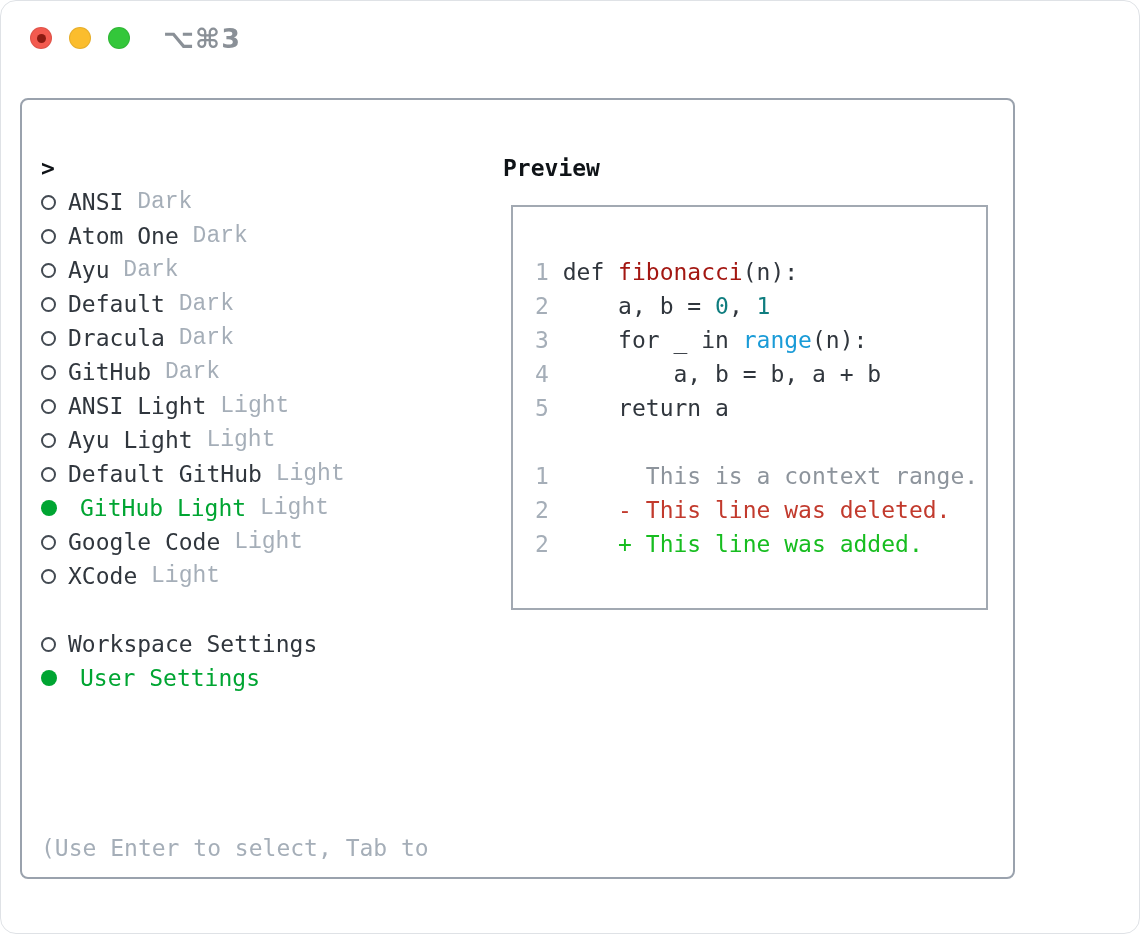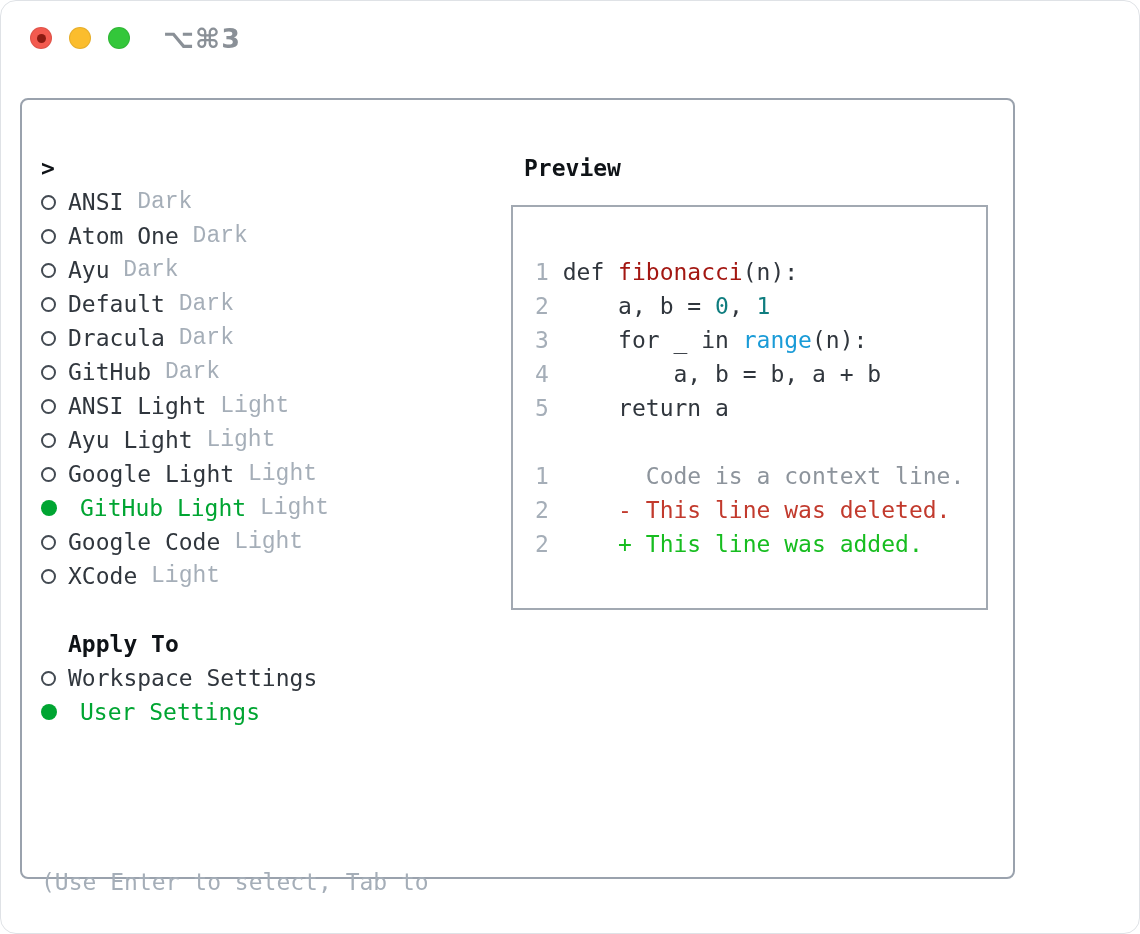--- a/index.html
+++ b/index.html
@@ -66,21 +66,21 @@
   .prompt{font-weight:bold;color:var(--heading);font-size:23px;}
   .bold-heading{font-weight:bold;color:var(--heading);}
   .item-name{color:var(--text);text-align:right;}
   .item-name.selected{color:var(--green);margin-left:12px;}
   .item-variant{color:var(--muted);font-family:Liberation Mono, monospace;}
   .hint{color:var(--muted);font-size:23px;line-height:34px;white-space:pre;}
   
   .right-col{position:absolute;left:481px;top:51px;width:500px;}
   .preview-heading{
     height:34px;display:flex;align-items:center;
-    font-size:23px;font-weight:bold;color:var(--heading);margin-left:21px;
+    font-size:23px;font-weight:bold;color:var(--heading);
   }
   .preview-box{
     margin-left:8px;margin-top:20px;width:477px;height:405px;
     border:2px solid #a2a9b2;background:#fff;
     padding:48px 0 0 22px;overflow:hidden;
   }
   .code-line{height:34px;font-size:23px;white-space:pre;display:flex;align-items:center;}
   .s-ln{color:var(--muted);}
   .s-code{color:var(--text);}
   .s-func{color:var(--func);}
@@ -113,32 +113,28 @@
 
       <div id="theme-list">
           <div class="row"><span class="marker"><span class="ring"></span></span><span class="item-name">ANSI</span><span class="item-variant"> Dark</span></div>
           <div class="row"><span class="marker"><span class="ring"></span></span><span class="item-name">Atom One</span><span class="item-variant"> Dark</span></div>
           <div class="row"><span class="marker"><span class="ring"></span></span><span class="item-name">Ayu</span><span class="item-variant"> Dark</span></div>
           <div class="row"><span class="marker"><span class="ring"></span></span><span class="item-name">Default</span><span class="item-variant"> Dark</span></div>
           <div class="row"><span class="marker"><span class="ring"></span></span><span class="item-name">Dracula</span><span class="item-variant"> Dark</span></div>
           <div class="row"><span class="marker"><span class="ring"></span></span><span class="item-name">GitHub</span><span class="item-variant"> Dark</span></div>
           <div class="row"><span class="marker"><span class="ring"></span></span><span class="item-name">ANSI Light</span><span class="item-variant"> Light</span></div>
           <div class="row"><span class="marker"><span class="ring"></span></span><span class="item-name">Ayu Light</span><span class="item-variant"> Light</span></div>
-          <div class="row"><span class="marker"><span class="ring"></span></span><span class="item-name">Google Light</span><span class="item-variant"> Light</span></div>
+          <div class="row"><span class="marker"><span class="ring"></span></span><span class="item-name">Default GitHub</span><span class="item-variant"> Light</span></div>
           <div class="row"><span class="marker"><span class="dotfill"></span></span><span class="item-name selected">GitHub Light</span><span class="item-variant"> Light</span></div>
           <div class="row"><span class="marker"><span class="ring"></span></span><span class="item-name">Google Code</span><span class="item-variant"> Light</span></div>
           <div class="row"><span class="marker"><span class="ring"></span></span><span class="item-name">XCode</span><span class="item-variant"> Light</span></div>
         </div>
 
       <div class="spacer"></div>
 
-      <div class="row">
-        <span class="marker"></span>
-        <span class="bold-heading">Apply To</span>
-      </div>
 
       <div id="apply-list">
           <div class="row"><span class="marker"><span class="ring"></span></span><span class="item-name">Workspace Settings</span></div>
           <div class="row"><span class="marker"><span class="dotfill"></span></span><span class="item-name selected">User Settings</span></div>
         </div>
 
       <div class="spacer"></div>
       <div class="spacer"></div>
 
       <div class="hint">
@@ -149,20 +145,20 @@
 
     <div class="right-col">
       <div class="preview-heading">Preview</div>
       <div class="preview-box" id="code-box">
           <div class="code-line"><span class="s-ln">1 </span><span class="s-code">def </span><span class="s-func">fibonacci</span><span class="s-code">(n):</span></div>
           <div class="code-line"><span class="s-ln">2 </span><span class="s-code">    a, b = </span><span class="s-num">0</span><span class="s-code">, </span><span class="s-num">1</span></div>
           <div class="code-line"><span class="s-ln">3 </span><span class="s-code">    for _ in </span><span class="s-builtin">range</span><span class="s-code">(n):</span></div>
           <div class="code-line"><span class="s-ln">4 </span><span class="s-code">        a, b = b, a + b</span></div>
           <div class="code-line"><span class="s-ln">5 </span><span class="s-code">    return a</span></div>
           <div class="code-line"></div>
-          <div class="code-line"><span class="s-ln">1 </span><span class="s-ctx">      Code is a context line.</span></div>
+          <div class="code-line"><span class="s-ln">1 </span><span class="s-ctx">      This is a context range.</span></div>
           <div class="code-line"><span class="s-ln">2 </span><span class="s-code">    </span><span class="s-del">- This line was deleted.</span></div>
           <div class="code-line"><span class="s-ln">2 </span><span class="s-code">    </span><span class="s-add">+ This line was added.</span></div>
         </div>
     </div>
 
   </div>
 </div>
 
 </body></html>

